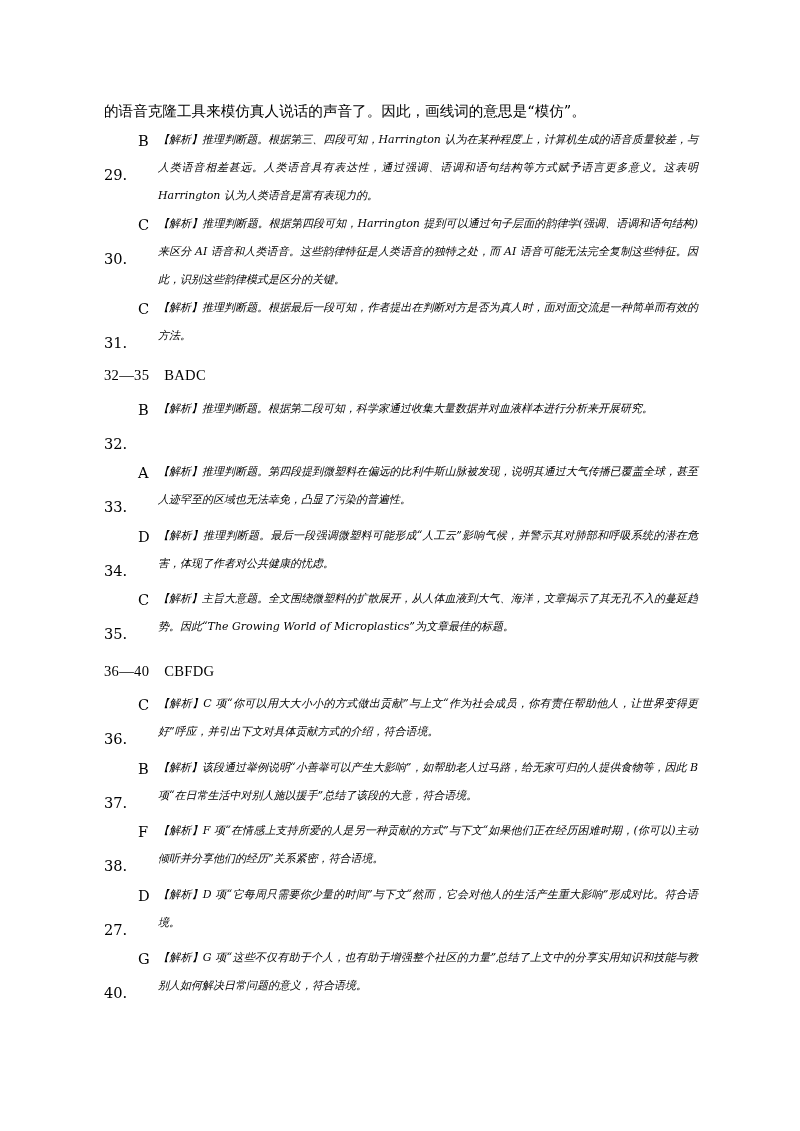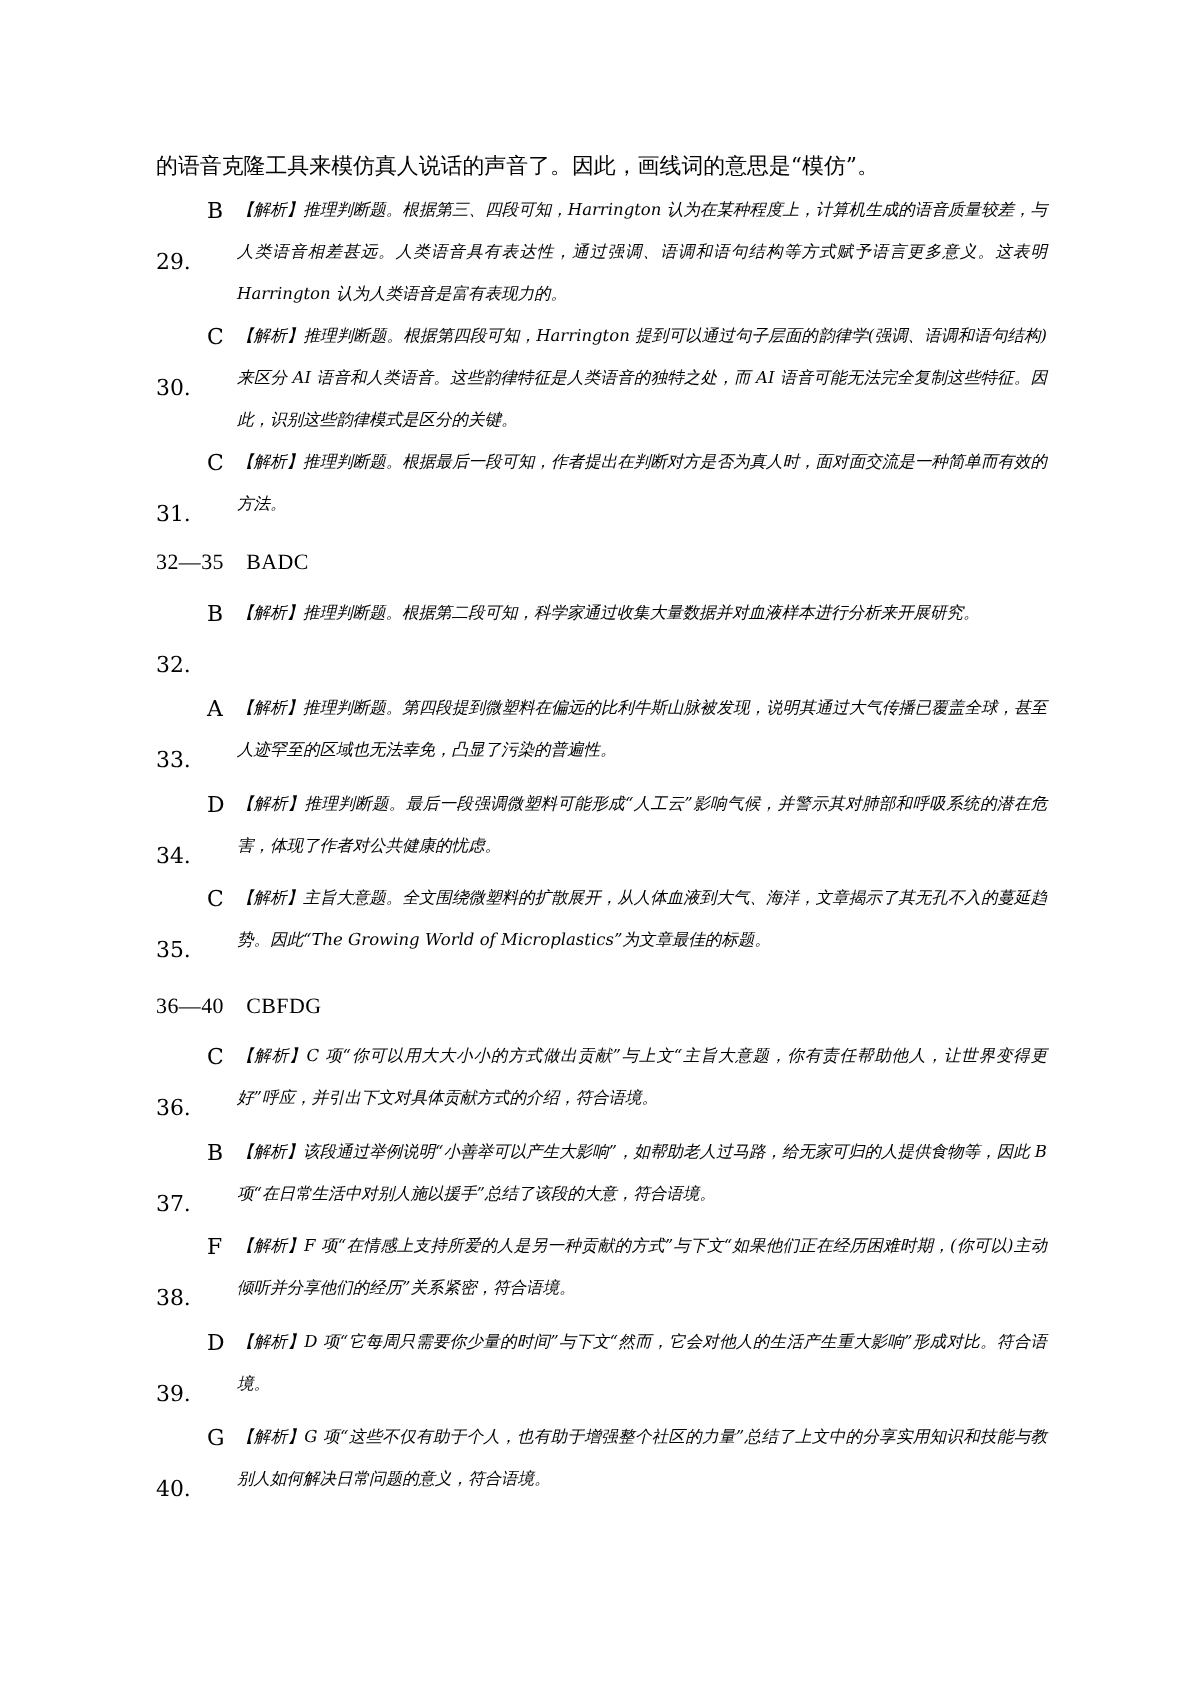--- a/index.html
+++ b/index.html
@@ -162,37 +162,37 @@
     <div class="gap-md"></div>
 
     <div class="answers-row mono-num">36—40　CBFDG</div>
 
 
     <div class="gap-sm"></div>
 
     <div class="item">
       <span class="num mono-num">36.</span>
       <span class="opt">C</span>
-      <span class="body">【解析】C 项“你可以用大大小小的方式做出贡献”与上文“主旨大意题，你有责任帮助他人，让世界变得更好”呼应，并引出下文对具体贡献方式的介绍，符合语境。</span>
+      <span class="body">【解析】C 项“你可以用大大小小的方式做出贡献”与上文“作为社会成员，你有责任帮助他人，让世界变得更好”呼应，并引出下文对具体贡献方式的介绍，符合语境。</span>
     </div>
 
     <div class="item">
       <span class="num mono-num">37.</span>
       <span class="opt">B</span>
       <span class="body">【解析】该段通过举例说明“小善举可以产生大影响”，如帮助老人过马路，给无家可归的人提供食物等，因此 B 项“在日常生活中对别人施以援手”总结了该段的大意，符合语境。</span>
     </div>
 
     <div class="item">
       <span class="num mono-num">38.</span>
       <span class="opt">F</span>
       <span class="body">【解析】F 项“在情感上支持所爱的人是另一种贡献的方式”与下文“如果他们正在经历困难时期，(你可以)主动倾听并分享他们的经历”关系紧密，符合语境。</span>
     </div>
 
     <div class="item">
-      <span class="num mono-num">39.</span>
+      <span class="num mono-num">27.</span>
       <span class="opt">D</span>
       <span class="body">【解析】D 项“它每周只需要你少量的时间”与下文“然而，它会对他人的生活产生重大影响”形成对比。符合语境。</span>
     </div>
 
     <div class="item">
       <span class="num mono-num">40.</span>
       <span class="opt">G</span>
       <span class="body">【解析】G 项“这些不仅有助于个人，也有助于增强整个社区的力量”总结了上文中的分享实用知识和技能与教别人如何解决日常问题的意义，符合语境。</span>
     </div>
 

